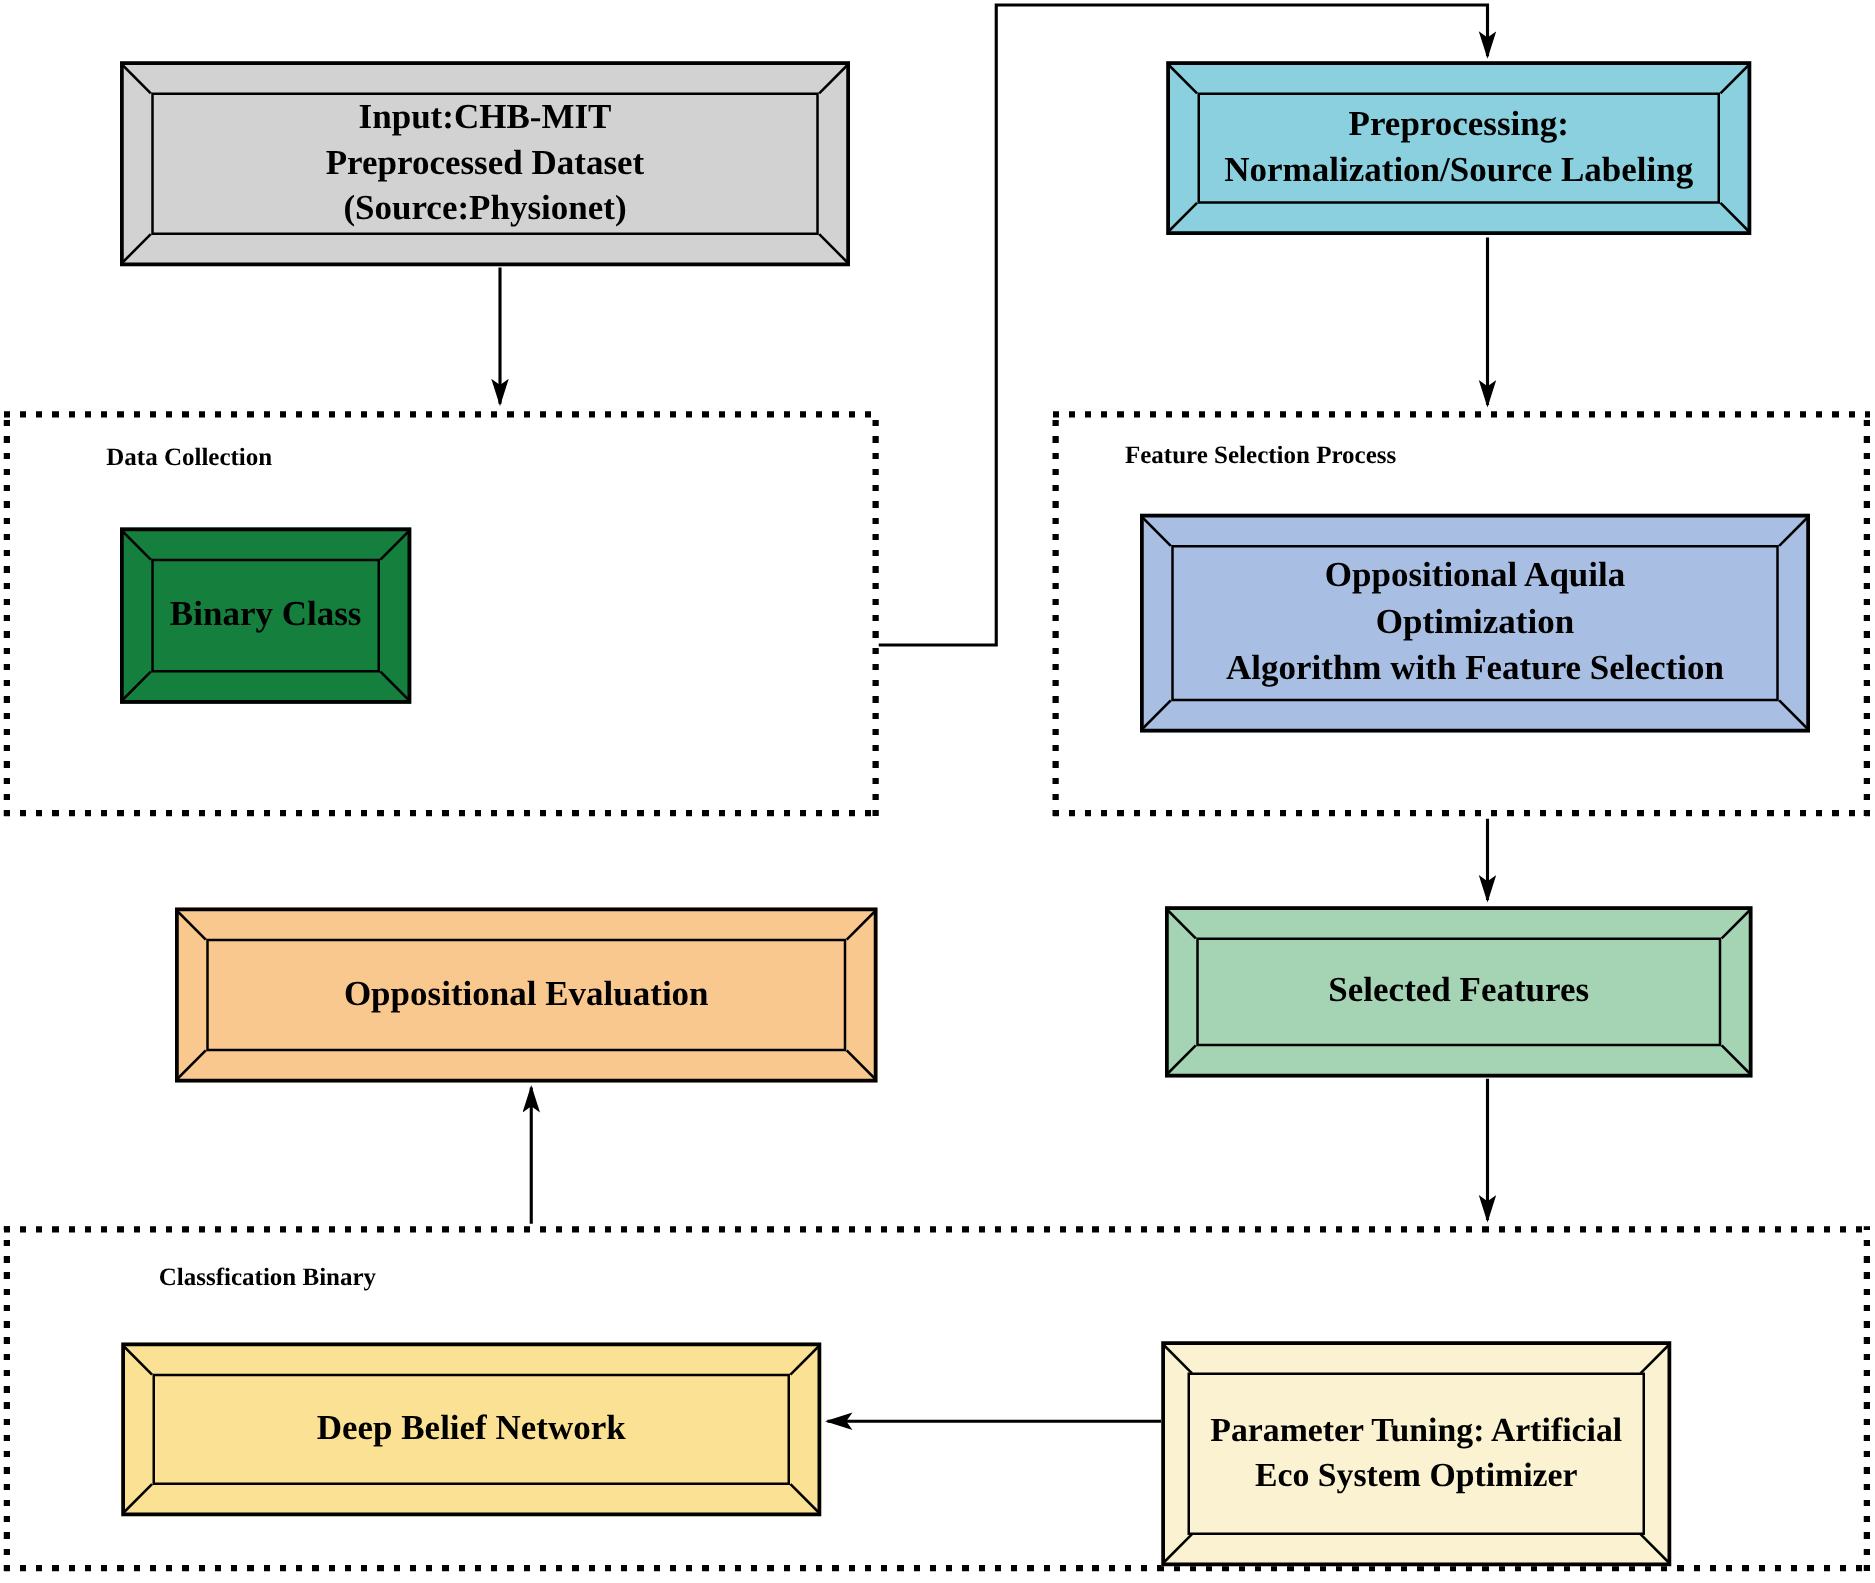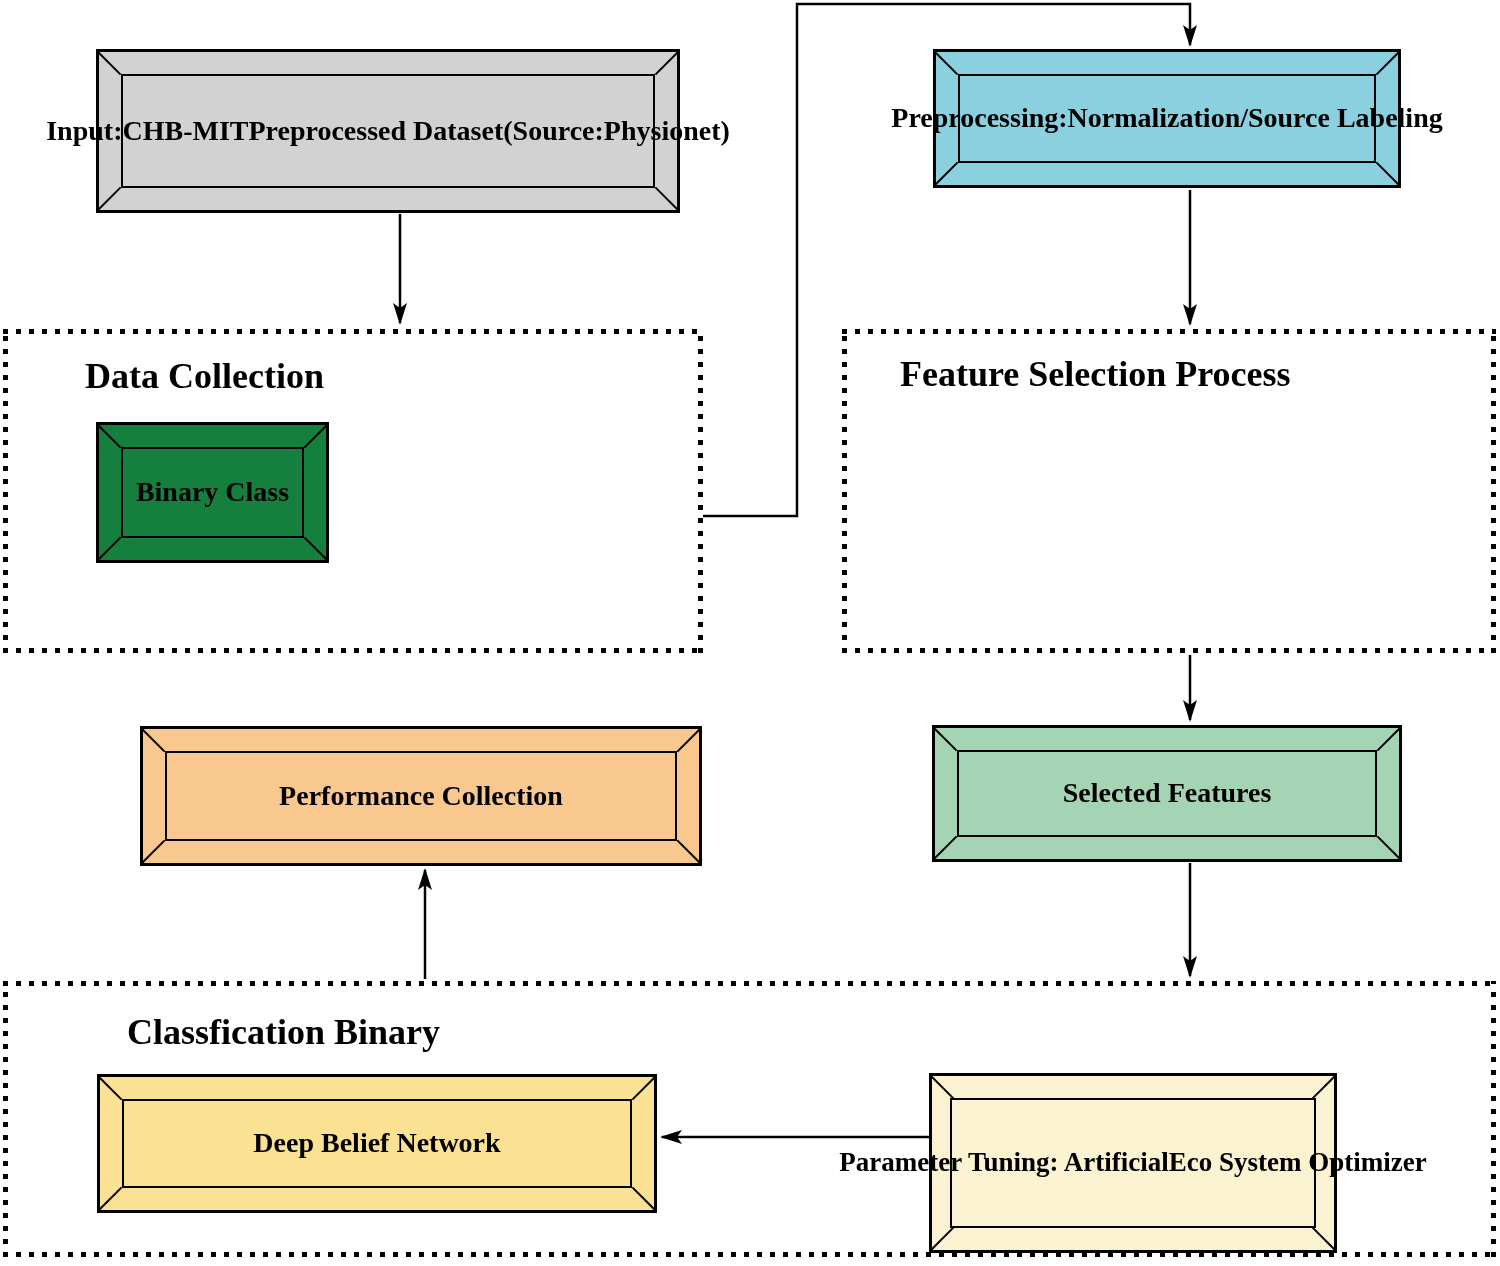--- a/index.html
+++ b/index.html
@@ -18,35 +18,35 @@
       repeating-linear-gradient(90deg,#000 0 5px,transparent 5px 13px),
       repeating-linear-gradient(90deg,#000 0 5px,transparent 5px 13px),
       repeating-linear-gradient(0deg,#000 0 5px,transparent 5px 13px),
       repeating-linear-gradient(0deg,#000 0 5px,transparent 5px 13px);
     background-size:100% 5px,100% 5px,5px 100%,5px 100%;
     background-position:0 0,0 100%,0 0,100% 0;
     background-repeat:no-repeat;
   }
   .group-label{
     position:absolute;
-    font-size:36px;font-weight:bold;color:#000;
+    font-size:20px;font-weight:bold;color:#000;
     white-space:nowrap;
   }
 
   
   .node{
     position:absolute;
     border:3px solid #000;
     box-sizing:border-box;
   }
   .node .inner{
     position:absolute;
     left:22px;right:22px;top:22px;bottom:22px;
     border:2.5px solid #000;
-    display:flex;flex-direction:row;
+    display:flex;flex-direction:column;
     align-items:center;justify-content:center;
     text-align:center;
   }
   .node .txt-line{
     font-size:28px;font-weight:bold;color:#000;
     line-height:1.32;white-space:nowrap;
   }
   .corner{
     position:absolute;width:32px;height:0;
     border-top:2.5px solid #000;pointer-events:none;
@@ -121,28 +121,39 @@
     <span class="corner c-tl"></span>
     <span class="corner c-tr"></span>
     <span class="corner c-bl"></span>
     <span class="corner c-br"></span>
     <div class="inner">
       <div class="txt-line">Binary Class</div>
     </div>
   </div>
 
 
+  <div class="node" style="left: 912px; top: 411px; width: 536px; height: 175px; background-color: rgb(169, 190, 227);">
+    <span class="corner c-tl"></span>
+    <span class="corner c-tr"></span>
+    <span class="corner c-bl"></span>
+    <span class="corner c-br"></span>
+    <div class="inner">
+      <div class="txt-line">Oppositional Aquila</div>
+      <div class="txt-line">Optimization</div>
+      <div class="txt-line">Algorithm with Feature Selection</div>
+    </div>
+  </div>
 
   <div class="node" style="left: 140px; top: 726px; width: 562px; height: 140px; background-color: rgb(249, 200, 143);">
     <span class="corner c-tl"></span>
     <span class="corner c-tr"></span>
     <span class="corner c-bl"></span>
     <span class="corner c-br"></span>
     <div class="inner">
-      <div class="txt-line">Performance Collection</div>
+      <div class="txt-line">Oppositional Evaluation</div>
     </div>
   </div>
 
   <div class="node" style="left: 932px; top: 725px; width: 470px; height: 137px; background-color: rgb(165, 212, 180);">
     <span class="corner c-tl"></span>
     <span class="corner c-tr"></span>
     <span class="corner c-bl"></span>
     <span class="corner c-br"></span>
     <div class="inner">
       <div class="txt-line">Selected Features</div>

